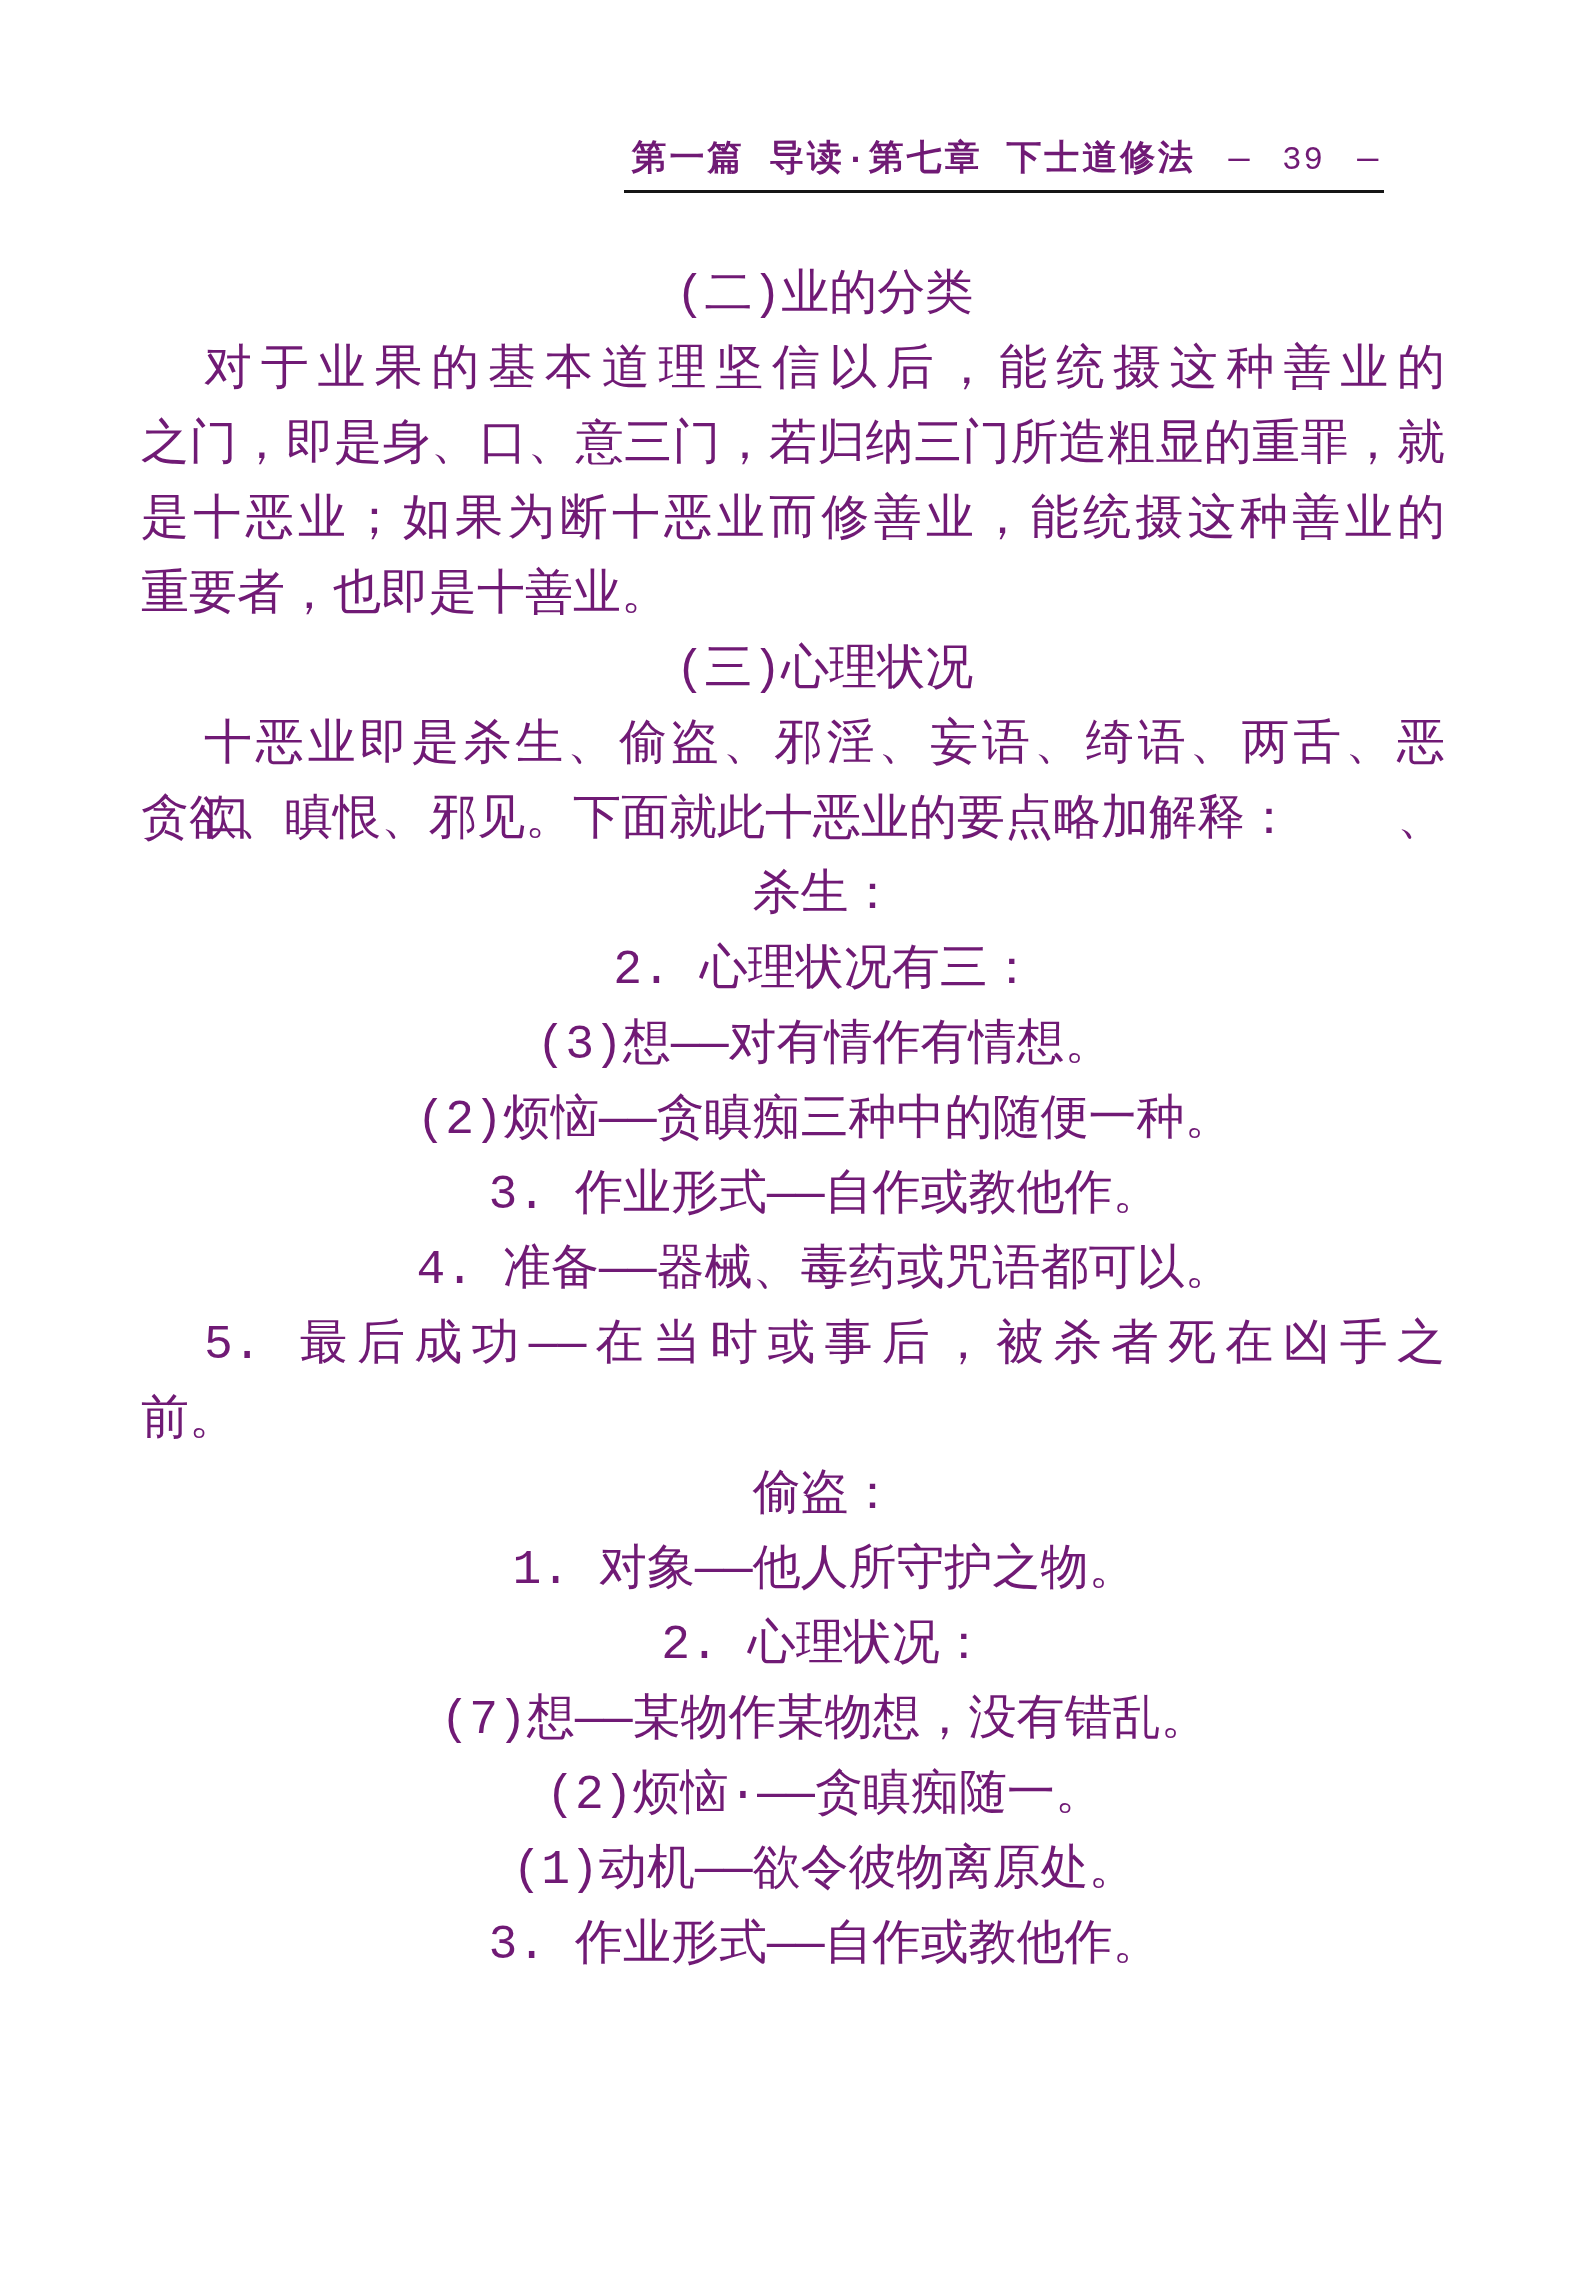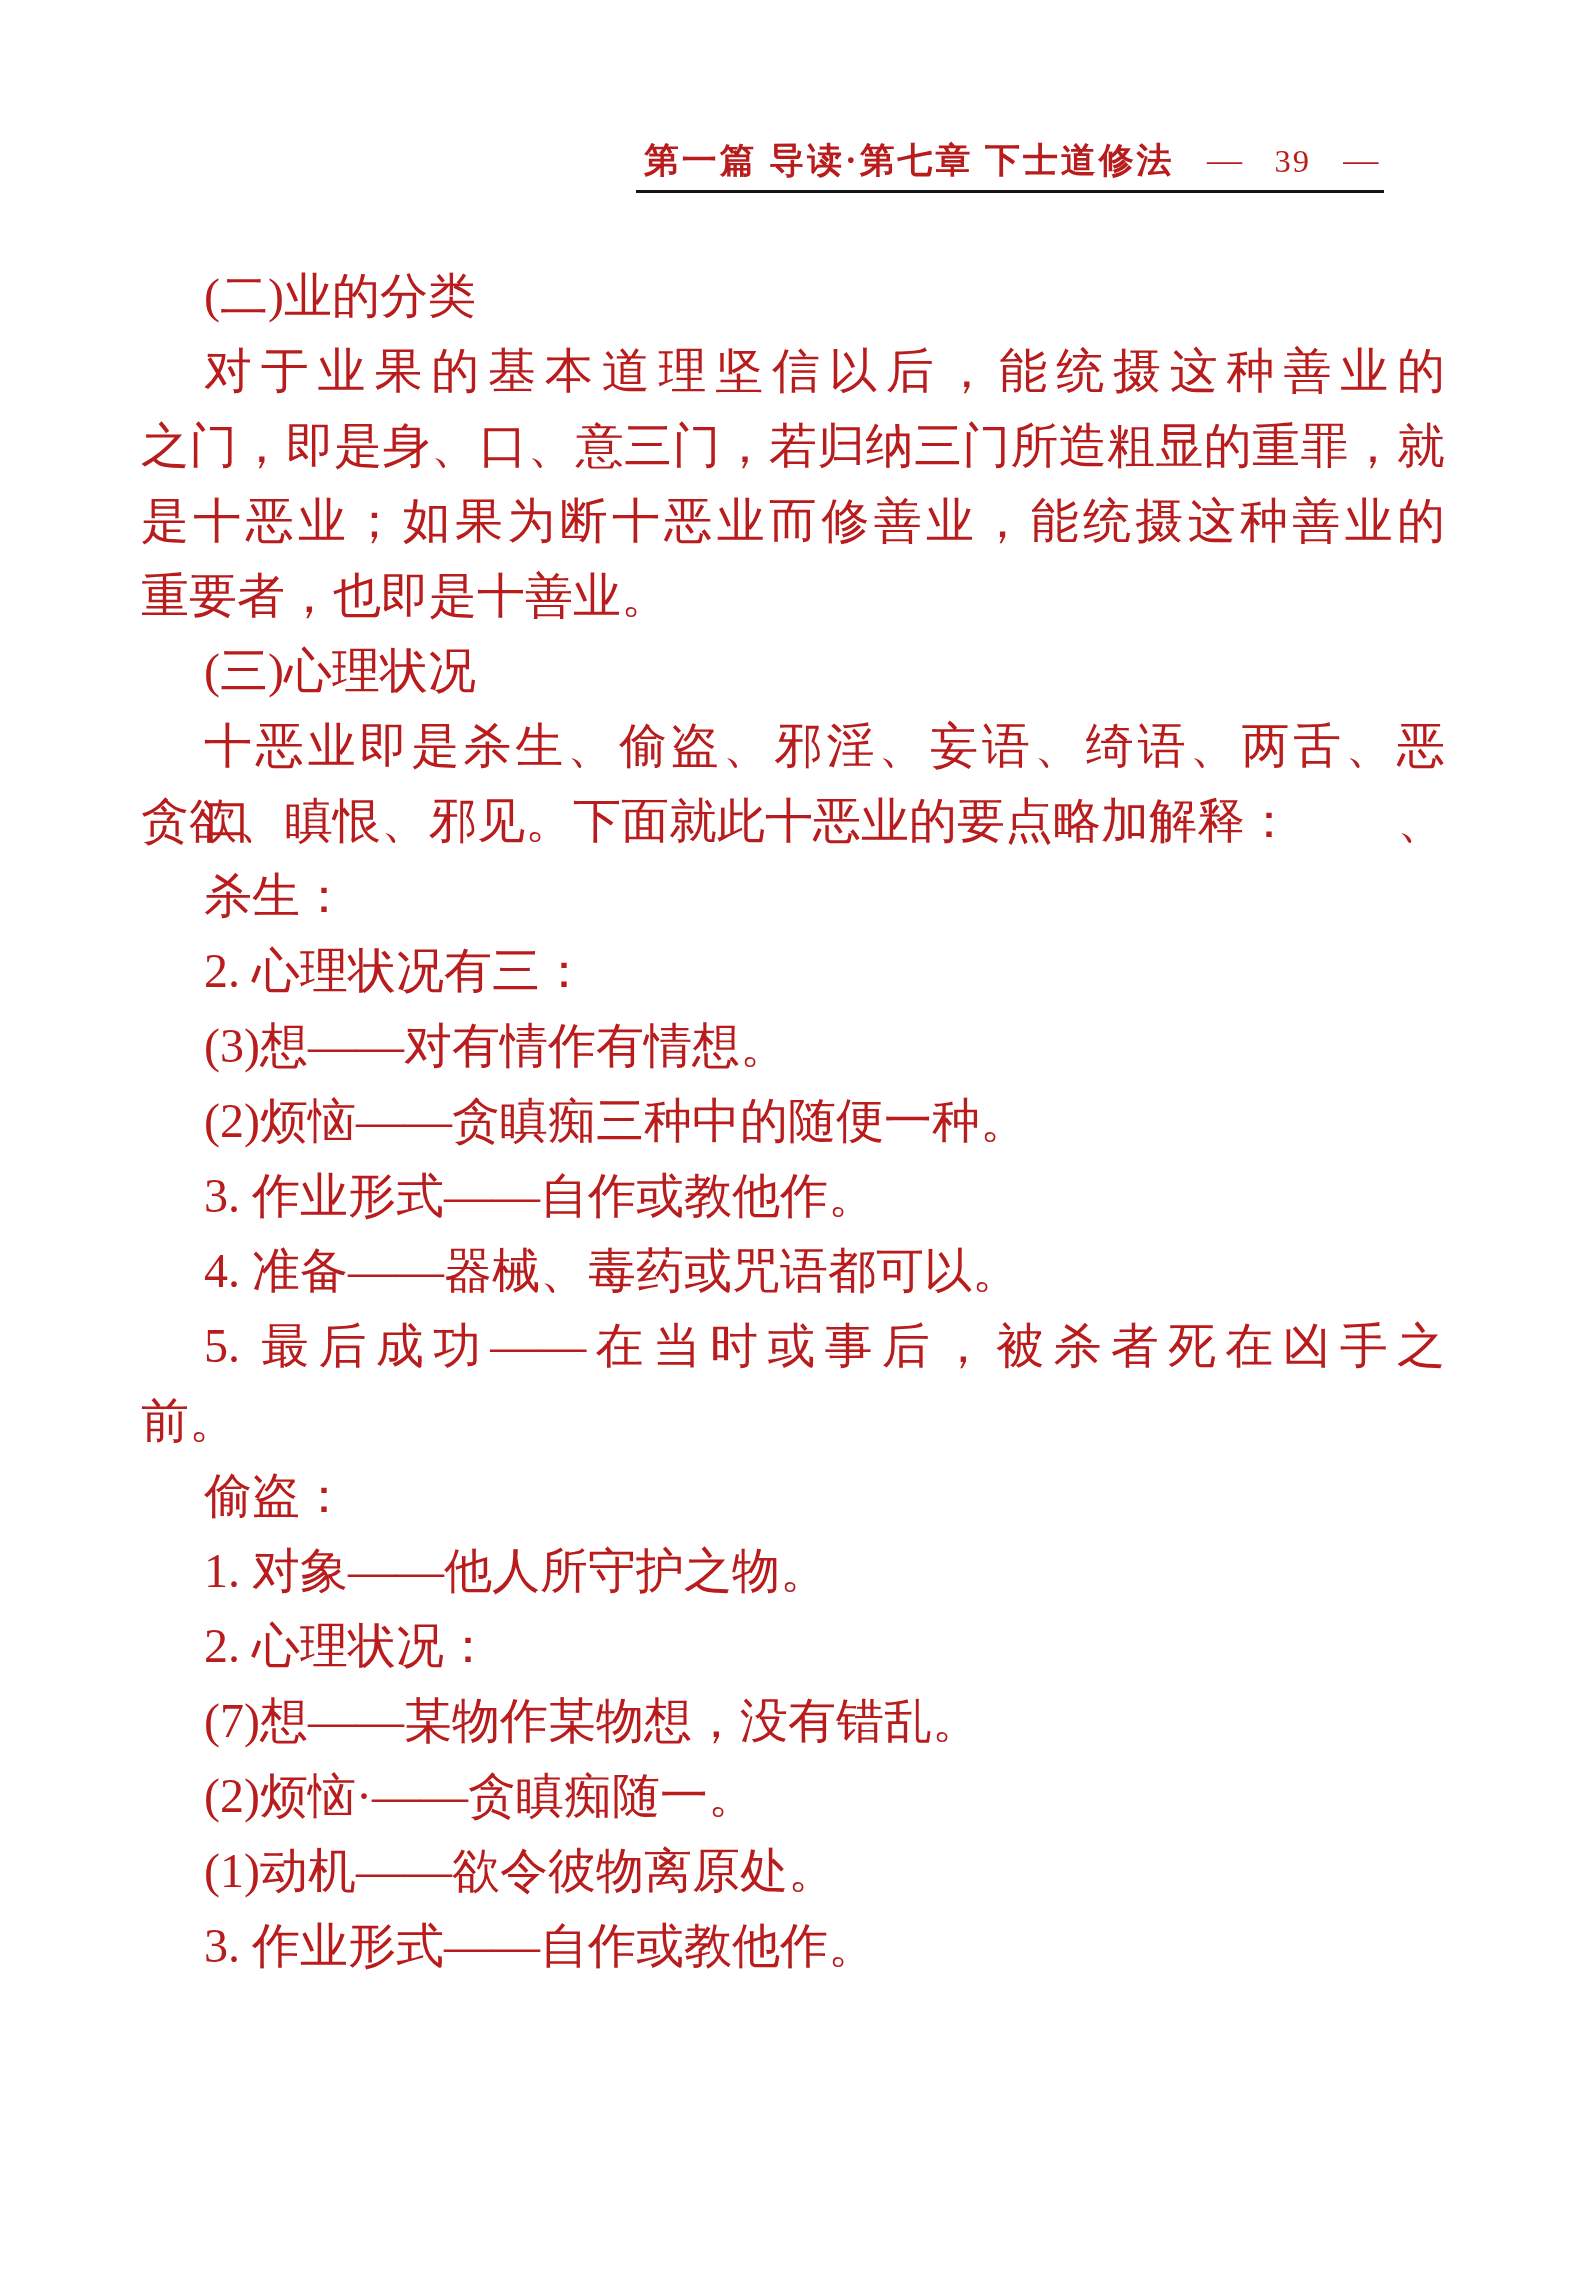--- a/index.html
+++ b/index.html
@@ -1,22 +1,22 @@
 <!DOCTYPE html>
 <html><head>
 <meta charset="utf-8">
 <style>
   html, body { margin: 0; padding: 0; background: #e8e8e8; }
   .page {
     position: relative;
     width: 1591px;
     height: 2290px;
     background: #ffffff;
-    font-family: Liberation Serif, serif;
-    color: #b91c1c;
+    font-family: Liberation Mono, monospace;
+    color: #701a75;
     overflow: hidden;
   }
   .page-header {
     position: absolute;
     top: 143px;
     right: 207px;
     white-space: nowrap;
     font-size: 35px;
     letter-spacing: 2.9px;
     font-weight: bold;
@@ -43,21 +43,21 @@
     top: 258px;
     width: 1304px;
   }
   .line {
     height: 75px;
     line-height: 75px;
     font-size: 48px;
     white-space: nowrap;
     overflow: visible;
   }
-  .line.indent { padding-left: 63px; }
+  .line.indent { padding-left: 63px; text-align: center; }
   .line.fill {
     white-space: normal;
     text-align: justify;
     text-align-last: justify;
     text-justify: inter-character;
   }
 </style>
 </head>
 <body>
 

